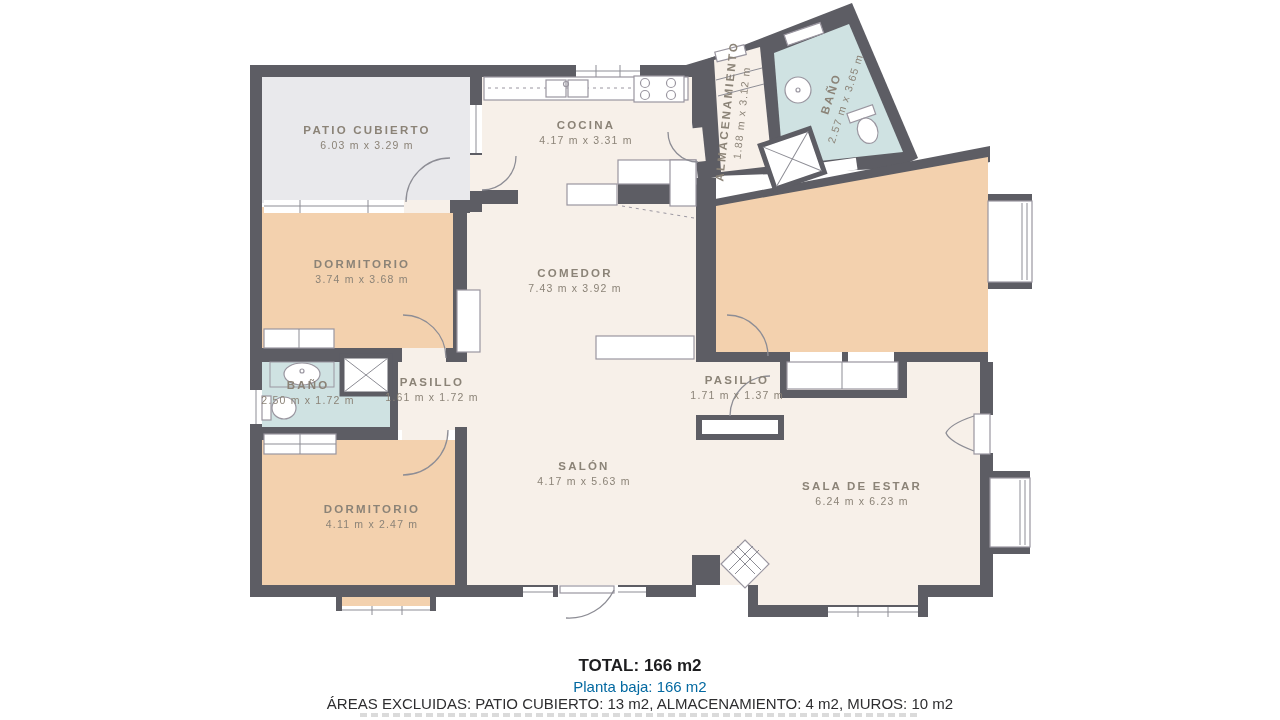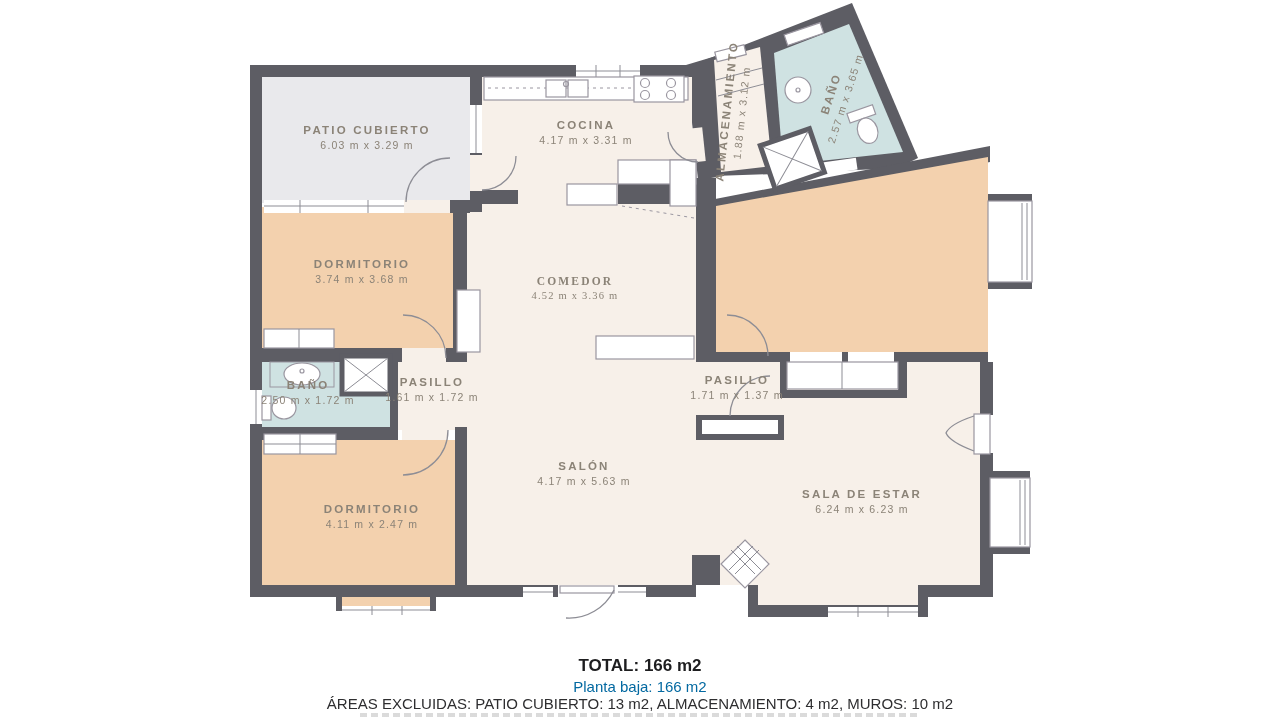--- a/index.html
+++ b/index.html
@@ -233,23 +233,23 @@
     <span class="rdims">1.88 m x 3.12 m</span>
   </div>
   <div class="room-label rot-bano2" style="left:838px;top:96px;">
     <span class="rname">BAÑO</span>
     <span class="rdims">2.57 m x 3.65 m</span>
   </div>
   <div class="room-label" style="left:362px;top:271px;">
     <span class="rname">DORMITORIO</span>
     <span class="rdims">3.74 m x 3.68 m</span>
   </div>
-  <div class="room-label" style="left:575px;top:288px;font-family:Liberation Serif, serif;">
+  <div class="room-label" style="left:575px;top:280px;">
     <span class="rname">COMEDOR</span>
-    <span class="rdims">4.52 m x 3.36 m</span>
+    <span class="rdims">7.43 m x 3.92 m</span>
   </div>
   <div class="room-label" style="left:308px;top:392px;">
     <span class="rname">BAÑO</span>
     <span class="rdims">2.50 m x 1.72 m</span>
   </div>
   <div class="room-label" style="left:432px;top:389px;">
     <span class="rname">PASILLO</span>
     <span class="rdims">1.61 m x 1.72 m</span>
   </div>
   <div class="room-label" style="left:737px;top:387px;">
@@ -257,21 +257,21 @@
     <span class="rdims">1.71 m x 1.37 m</span>
   </div>
   <div class="room-label" style="left:584px;top:473px;">
     <span class="rname">SALÓN</span>
     <span class="rdims">4.17 m x 5.63 m</span>
   </div>
   <div class="room-label" style="left:372px;top:516px;">
     <span class="rname">DORMITORIO</span>
     <span class="rdims">4.11 m x 2.47 m</span>
   </div>
-  <div class="room-label" style="left:862px;top:493px;margin-top:8px;">
+  <div class="room-label" style="left:862px;top:493px;">
     <span class="rname">SALA DE ESTAR</span>
     <span class="rdims">6.24 m x 6.23 m</span>
   </div>
 
   <div class="footer f-total">TOTAL: 166 m2</div>
   <div class="footer f-floor">Planta baja: 166 m2</div>
   <div class="footer f-excl">ÁREAS EXCLUIDAS: PATIO CUBIERTO: 13 m2, ALMACENAMIENTO: 4 m2, MUROS: 10 m2</div>
   <div class="watermark"></div>
 
 </div>

